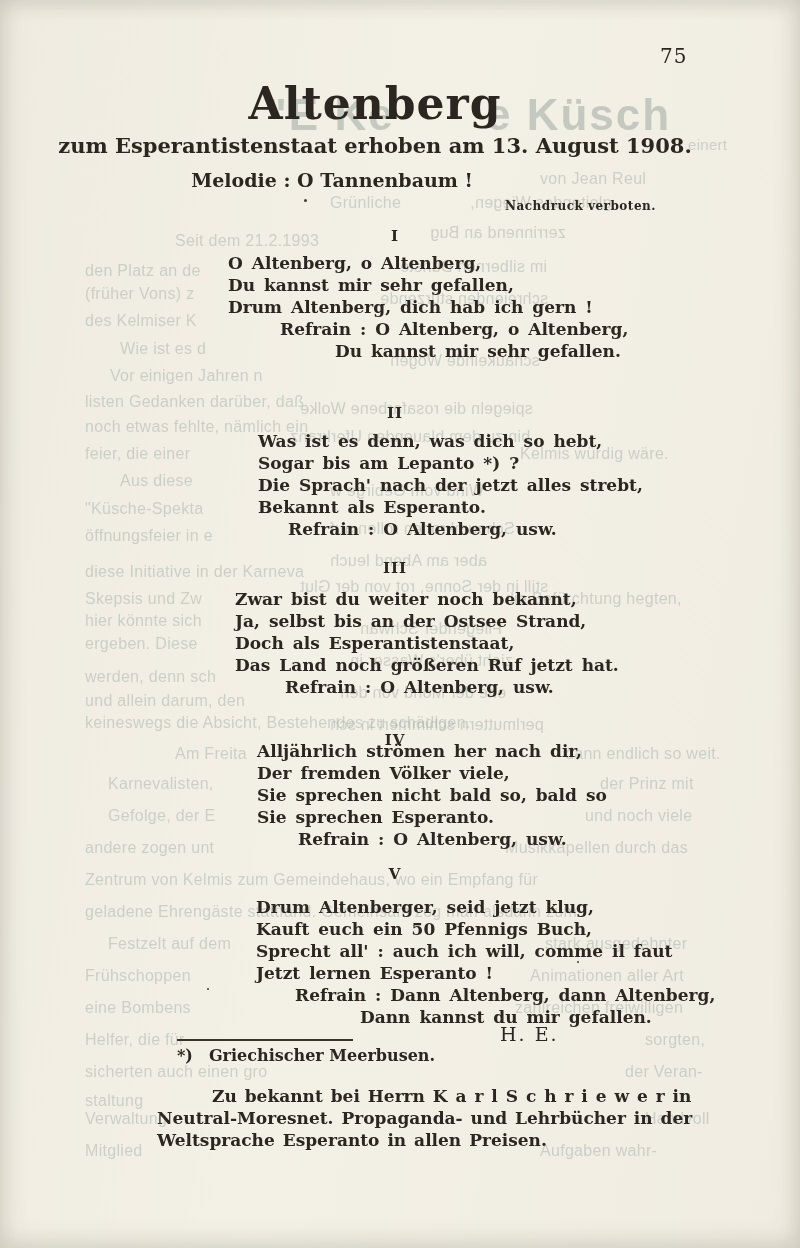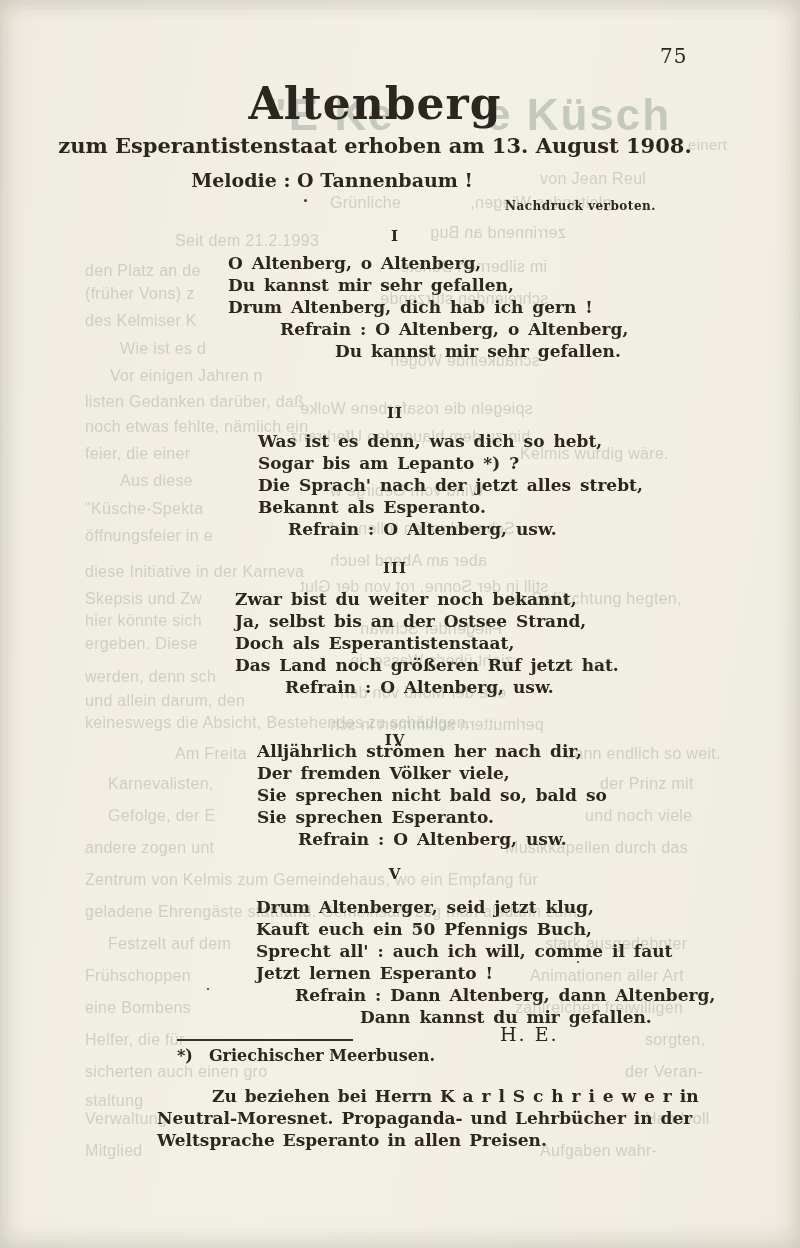--- a/index.html
+++ b/index.html
@@ -161,21 +161,21 @@
         </div>
       </div>
 
     <div class="abs initials">H. E.</div>
 
     <div class="abs fnrule"></div>
     <div class="abs footnote">
       <span class="fmark">*)</span><span>Griechischer Meerbusen.</span>
     </div>
 
-    <div class="abs colo" style="top:1086px;left:212px;">Zu beziehen bei Herrn  K a r l  S c h r i e w e r  in</div>
+    <div class="abs colo" style="top:1086px;left:212px;">Zu bekannt bei Herrn  K a r l  S c h r i e w e r  in</div>
     <div class="abs colo" style="top:1108px;left:157px;">Neutral-Moresnet.  Propaganda- und Lehrbücher in der</div>
     <div class="abs colo" style="top:1130px;left:157px;">Weltsprache Esperanto in allen Preisen.</div>
 
     <div class="speck" style="top:199px;left:304px;width:3px;height:3px;"></div>
     <div class="speck" style="top:988px;left:207px;width:2px;height:2px;"></div>
     <div class="speck" style="top:961px;left:577px;width:2px;height:2px;"></div>
   </div>
 </div>
 
 </body></html>

